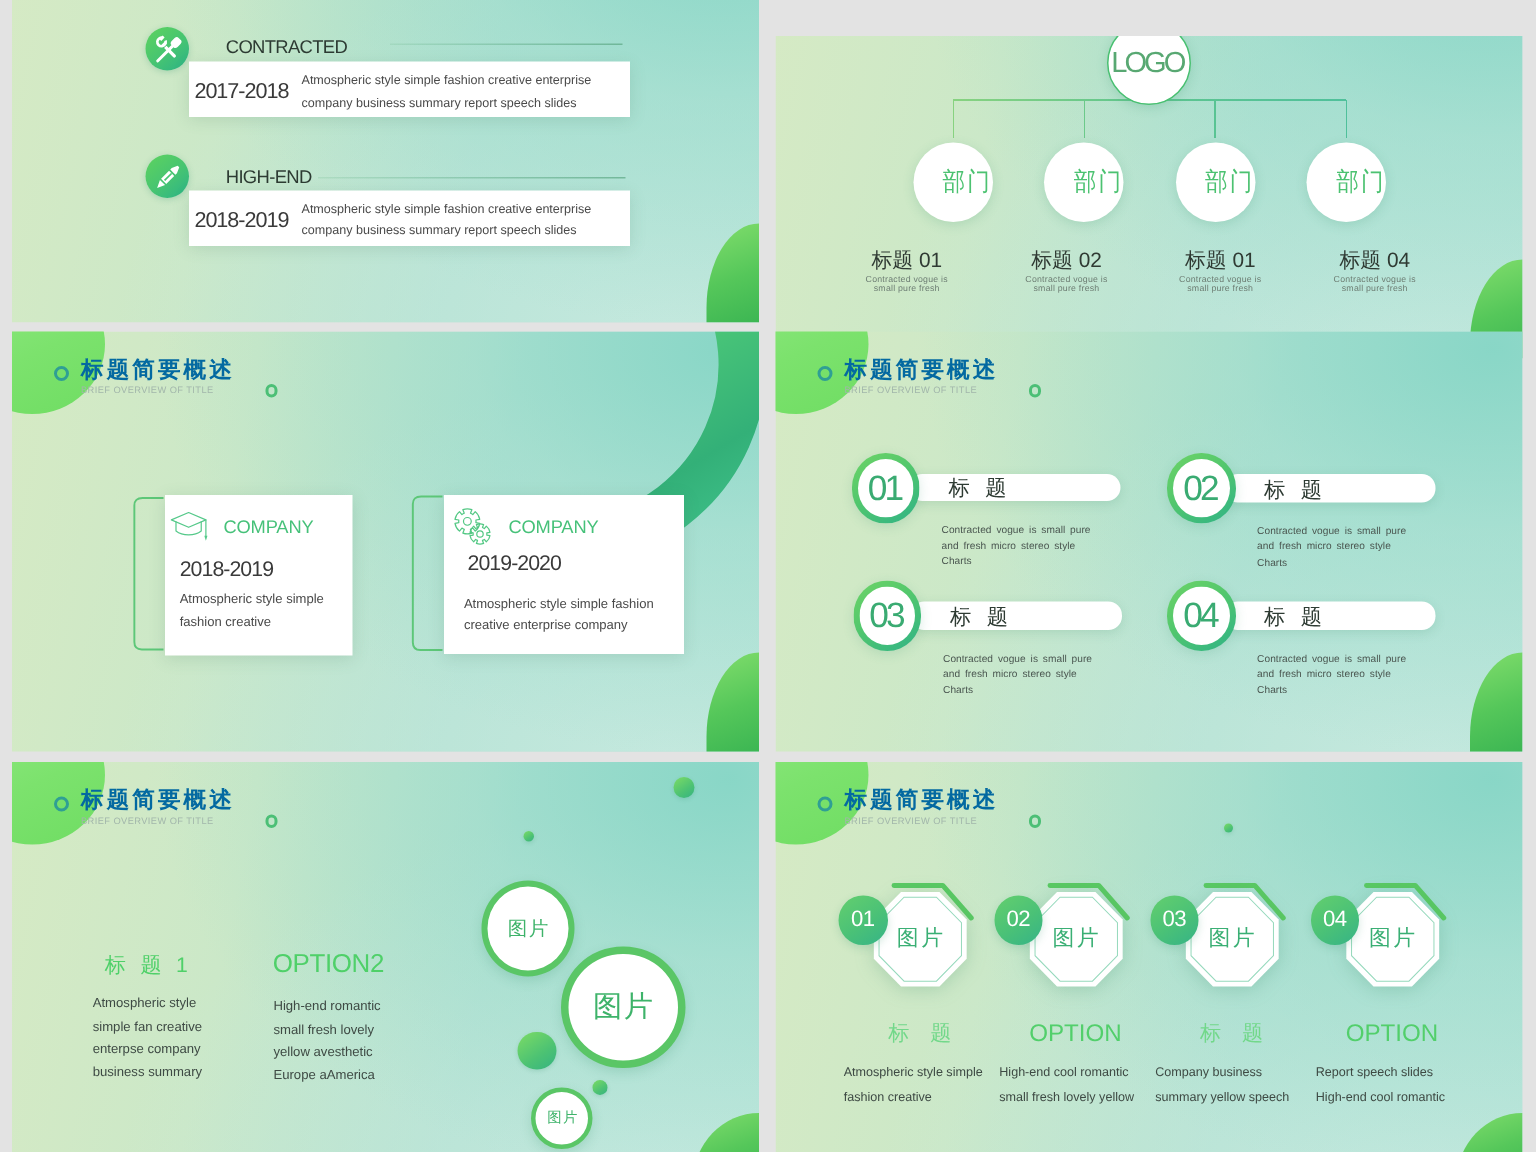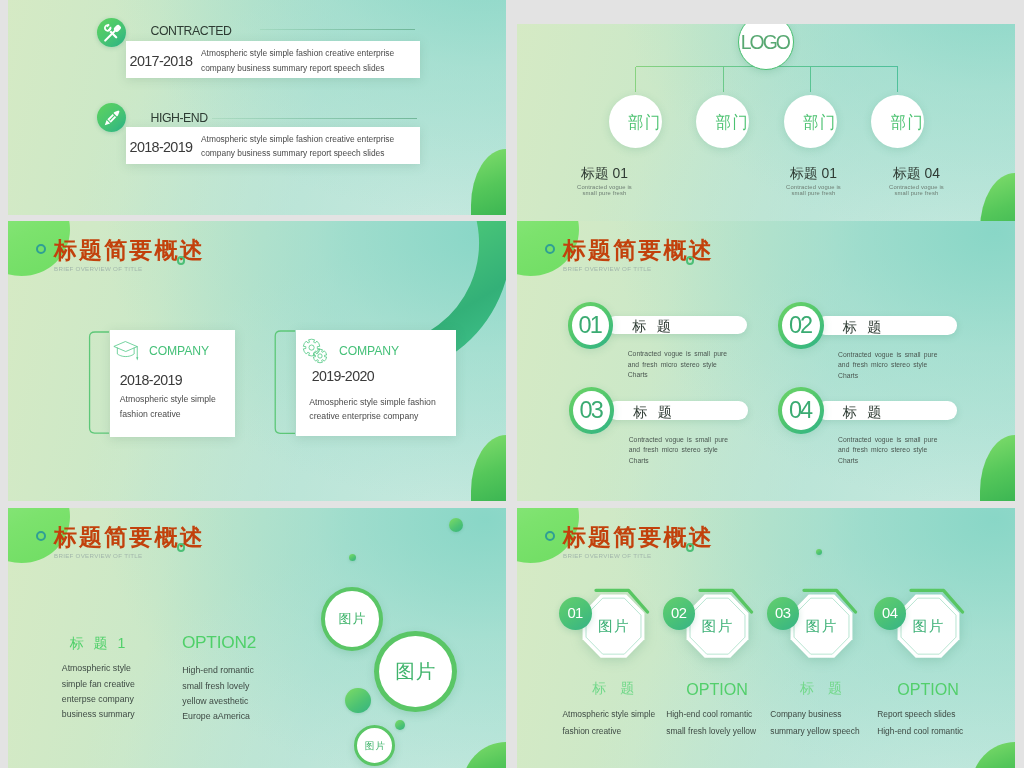--- a/index.html
+++ b/index.html
@@ -17,21 +17,21 @@
         linear-gradient(102deg,#d6eac4 0%,#cbe8c8 30%,#b0e0d0 62%,#ace0d4 100%);}
   
   .tl-blob{position:absolute;left:-35px;top:-38px;width:97px;height:93px;border-radius:50%;
       background:linear-gradient(155deg,#93e985 0%,#7ce26d 55%,#6fdd63 100%);}
   .br-blob{position:absolute;right:0;bottom:0;width:35px;height:66px;
       border-radius:100% 0 0 0 / 85% 0 0 0;
       background:linear-gradient(160deg,#82de6c 0%,#55c75a 55%,#3cb653 100%);}
   .ring{position:absolute;border-radius:50%;box-sizing:border-box;}
   
   .hd{position:absolute;}
-  .hd-title{display:block;width:max-content;font-size:23px;font-weight:700;color:#c2410c;letter-spacing:2.1px;line-height:1;
+  .hd-title{display:block;width:max-content;font-size:15px;font-weight:700;color:#0369a1;letter-spacing:2.1px;line-height:1;
             white-space:nowrap;}
   .hd-sub{display:block;width:max-content;font-size:6.2px;color:#a2b6ab;letter-spacing:0.28px;white-space:nowrap;margin-top:3.3px;}
   .card{position:absolute;background:#fff;box-shadow:0 2px 10px rgba(70,120,95,.18);}
 
   
   .s1-icon{position:absolute;width:29px;height:29px;border-radius:50%;
     background:linear-gradient(140deg,#5ed35e 0%,#46c472 55%,#2bb287 100%);
     display:flex;align-items:center;justify-content:center;
     box-shadow:0 1px 4px rgba(40,140,100,.25);}
   .s1-head{position:absolute;font-size:12.3px;color:#2d3b33;letter-spacing:-0.45px;
@@ -221,20 +221,27 @@
         <span>部门</span>
       </div>
 
       <div class="s2-cap" style="left:30px;">
         <div class="s2-cap-t">标题 01</div>
         <div class="s2-cap-s">
           <div>Contracted vogue is</div>
           <div>small pure fresh</div>
         </div>
       </div>
+      <div class="s2-cap" style="left:136.5px;">
+        <div class="s2-cap-t">标题 02</div>
+        <div class="s2-cap-s">
+          <div>Contracted vogue is</div>
+          <div>small pure fresh</div>
+        </div>
+      </div>
       <div class="s2-cap" style="left:239px;">
         <div class="s2-cap-t">标题 01</div>
         <div class="s2-cap-s">
           <div>Contracted vogue is</div>
           <div>small pure fresh</div>
         </div>
       </div>
       <div class="s2-cap" style="left:342px;">
         <div class="s2-cap-t">标题 04</div>
         <div class="s2-cap-s">

